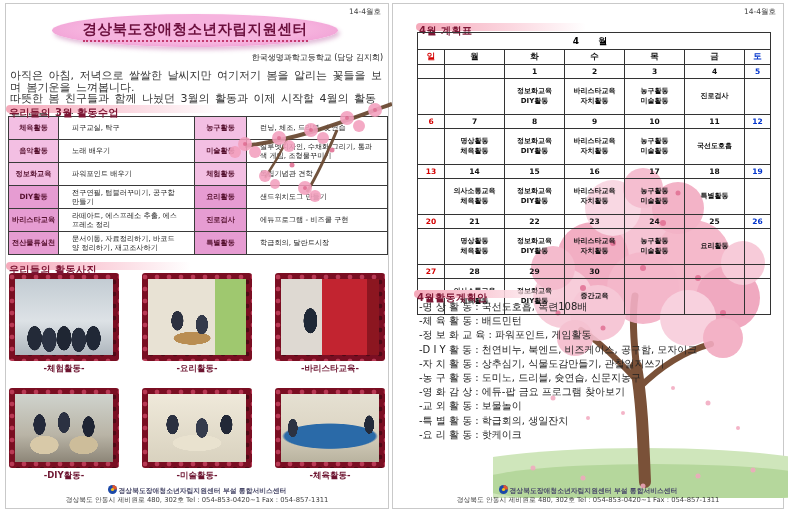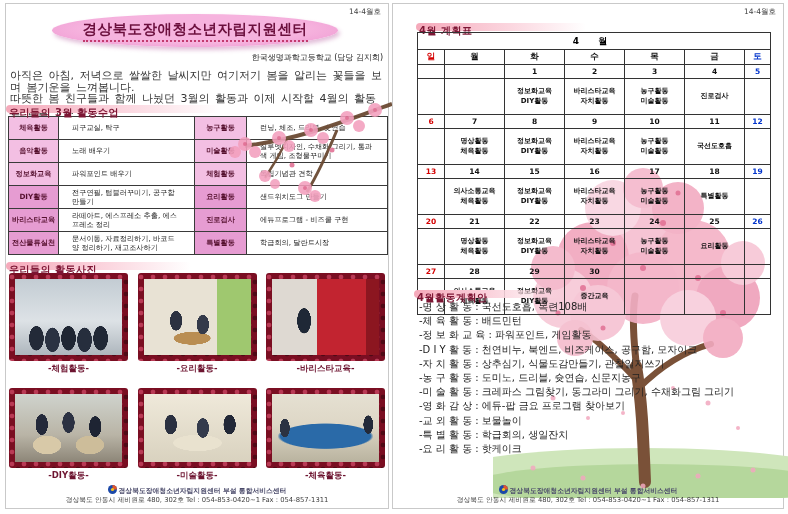--- a/index.html
+++ b/index.html
@@ -24,21 +24,21 @@
       background:linear-gradient(90deg,#f5a9ba 0%,#fbd6df 55%,rgba(251,214,223,0) 100%);}
   .sec-head .txt{position:relative;font-size:10px;font-weight:bold;color:#7d1634;letter-spacing:.5px;}
 
   table{border-collapse:collapse;table-layout:fixed;}
   #march-table{position:absolute;top:112px;left:2px;width:379px;z-index:1;background:#fff;}
   #march-table td{border:1px solid #3a3a3a;font-size:7.2px;line-height:9.5px;padding:1px 13px;color:#1a1a1a;height:20px;}
   #march-table td.lbl{background:#f3bfe3;font-weight:bold;text-align:center;color:#55102e;padding:1px 1px;}
   #march-table td.lbl.deep{background:#e69cd2;}
 
   .photo-row{position:absolute;left:3px;right:3px;display:flex;justify-content:space-between;}
-  .photo-cell{width:119px;text-align:center;}
+  .photo-cell{width:110px;text-align:center;}
   .photo-frame{height:88px;box-sizing:border-box;padding:6px;border-radius:3px;background-color:#7a0e22;
       background-image:radial-gradient(circle at 3px 4px,#b93a55 2px,rgba(0,0,0,0) 2.7px),
                        radial-gradient(circle at 9px 9px,#4f0a16 2px,rgba(0,0,0,0) 2.7px);
       background-size:12px 12px;}
   .photo-row.r2 .photo-frame{height:80px;}
   .photo-img{width:100%;height:100%;}
   .photo-caption{font-size:8.5px;font-weight:bold;color:#6d1430;margin-top:2px;}
 
   .ph0{background:radial-gradient(12px 20px at 20% 78%,#232a38 60%,transparent 62%),
        radial-gradient(12px 20px at 35% 80%,#2a3242 60%,transparent 62%),
@@ -426,21 +426,20 @@
     <span class="txt">4월활동계획안</span>
   </div>
 
   <div id="april-list">
       <div class="plan-line">-명 상 활 동 : 국선도호흡, 목련108배</div>
       <div class="plan-line">-체 육 활 동 : 배드민턴</div>
       <div class="plan-line">-정 보 화 교 육 : 파워포인트, 게임활동</div>
       <div class="plan-line">-D I Y 활 동 : 천연비누, 북엔드, 비즈케이스, 공구함, 모자이크</div>
       <div class="plan-line">-자 치 활 동 : 상추심기, 식물도감만들기, 관찰일지쓰기</div>
       <div class="plan-line">-농 구 활 동 : 도미노, 드리블, 슛연습, 신문지농구</div>
-      <div class="plan-line">-미 술 활 동 : 크레파스 그림찾기, 동그라미 그리기, 수채화그림 그리기</div>
       <div class="plan-line">-영 화 감 상 : 에듀-팝 금요 프로그램 찾아보기</div>
       <div class="plan-line">-교 외 활 동 : 보물놀이</div>
       <div class="plan-line">-특 별 활 동 : 학급회의, 생일잔치</div>
       <div class="plan-line">-요 리 활 동 : 핫케이크</div>
     </div>
 
   <div class="footer">
     <div class="l1">
       <svg class="logo" width="9" height="9" viewBox="0 0 10 10">
         <circle cx="5" cy="5" r="5" fill="#1c49a8"></circle>

